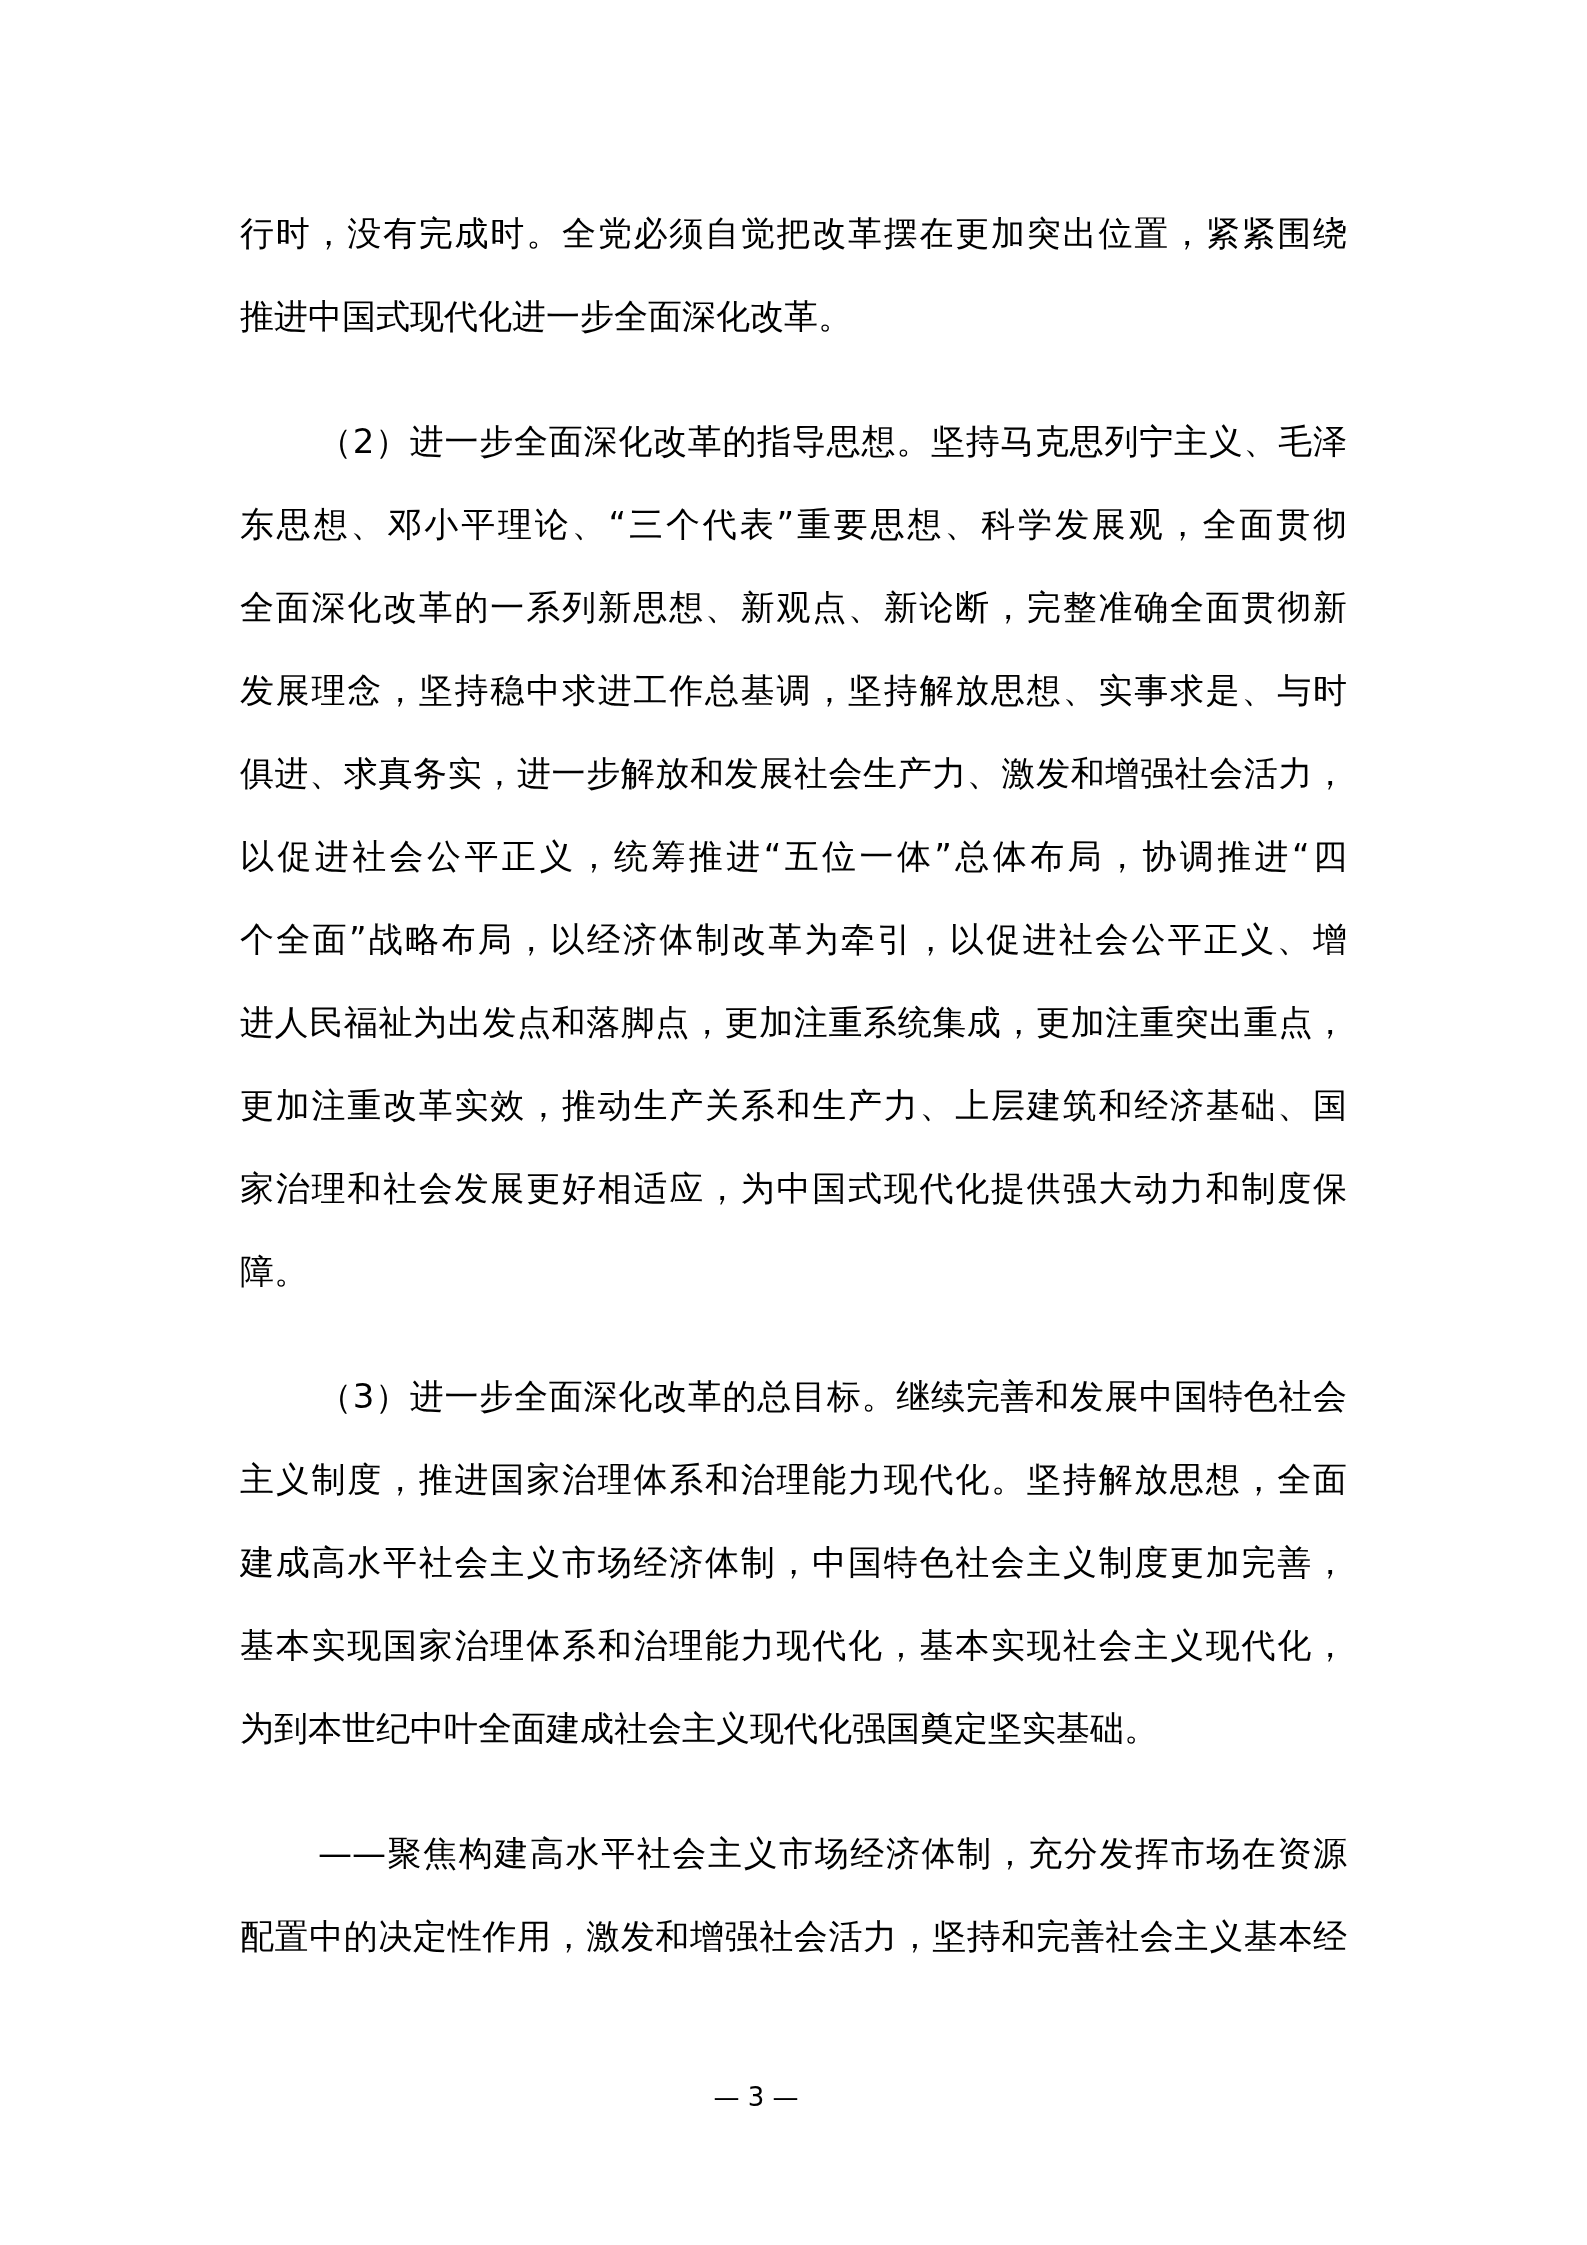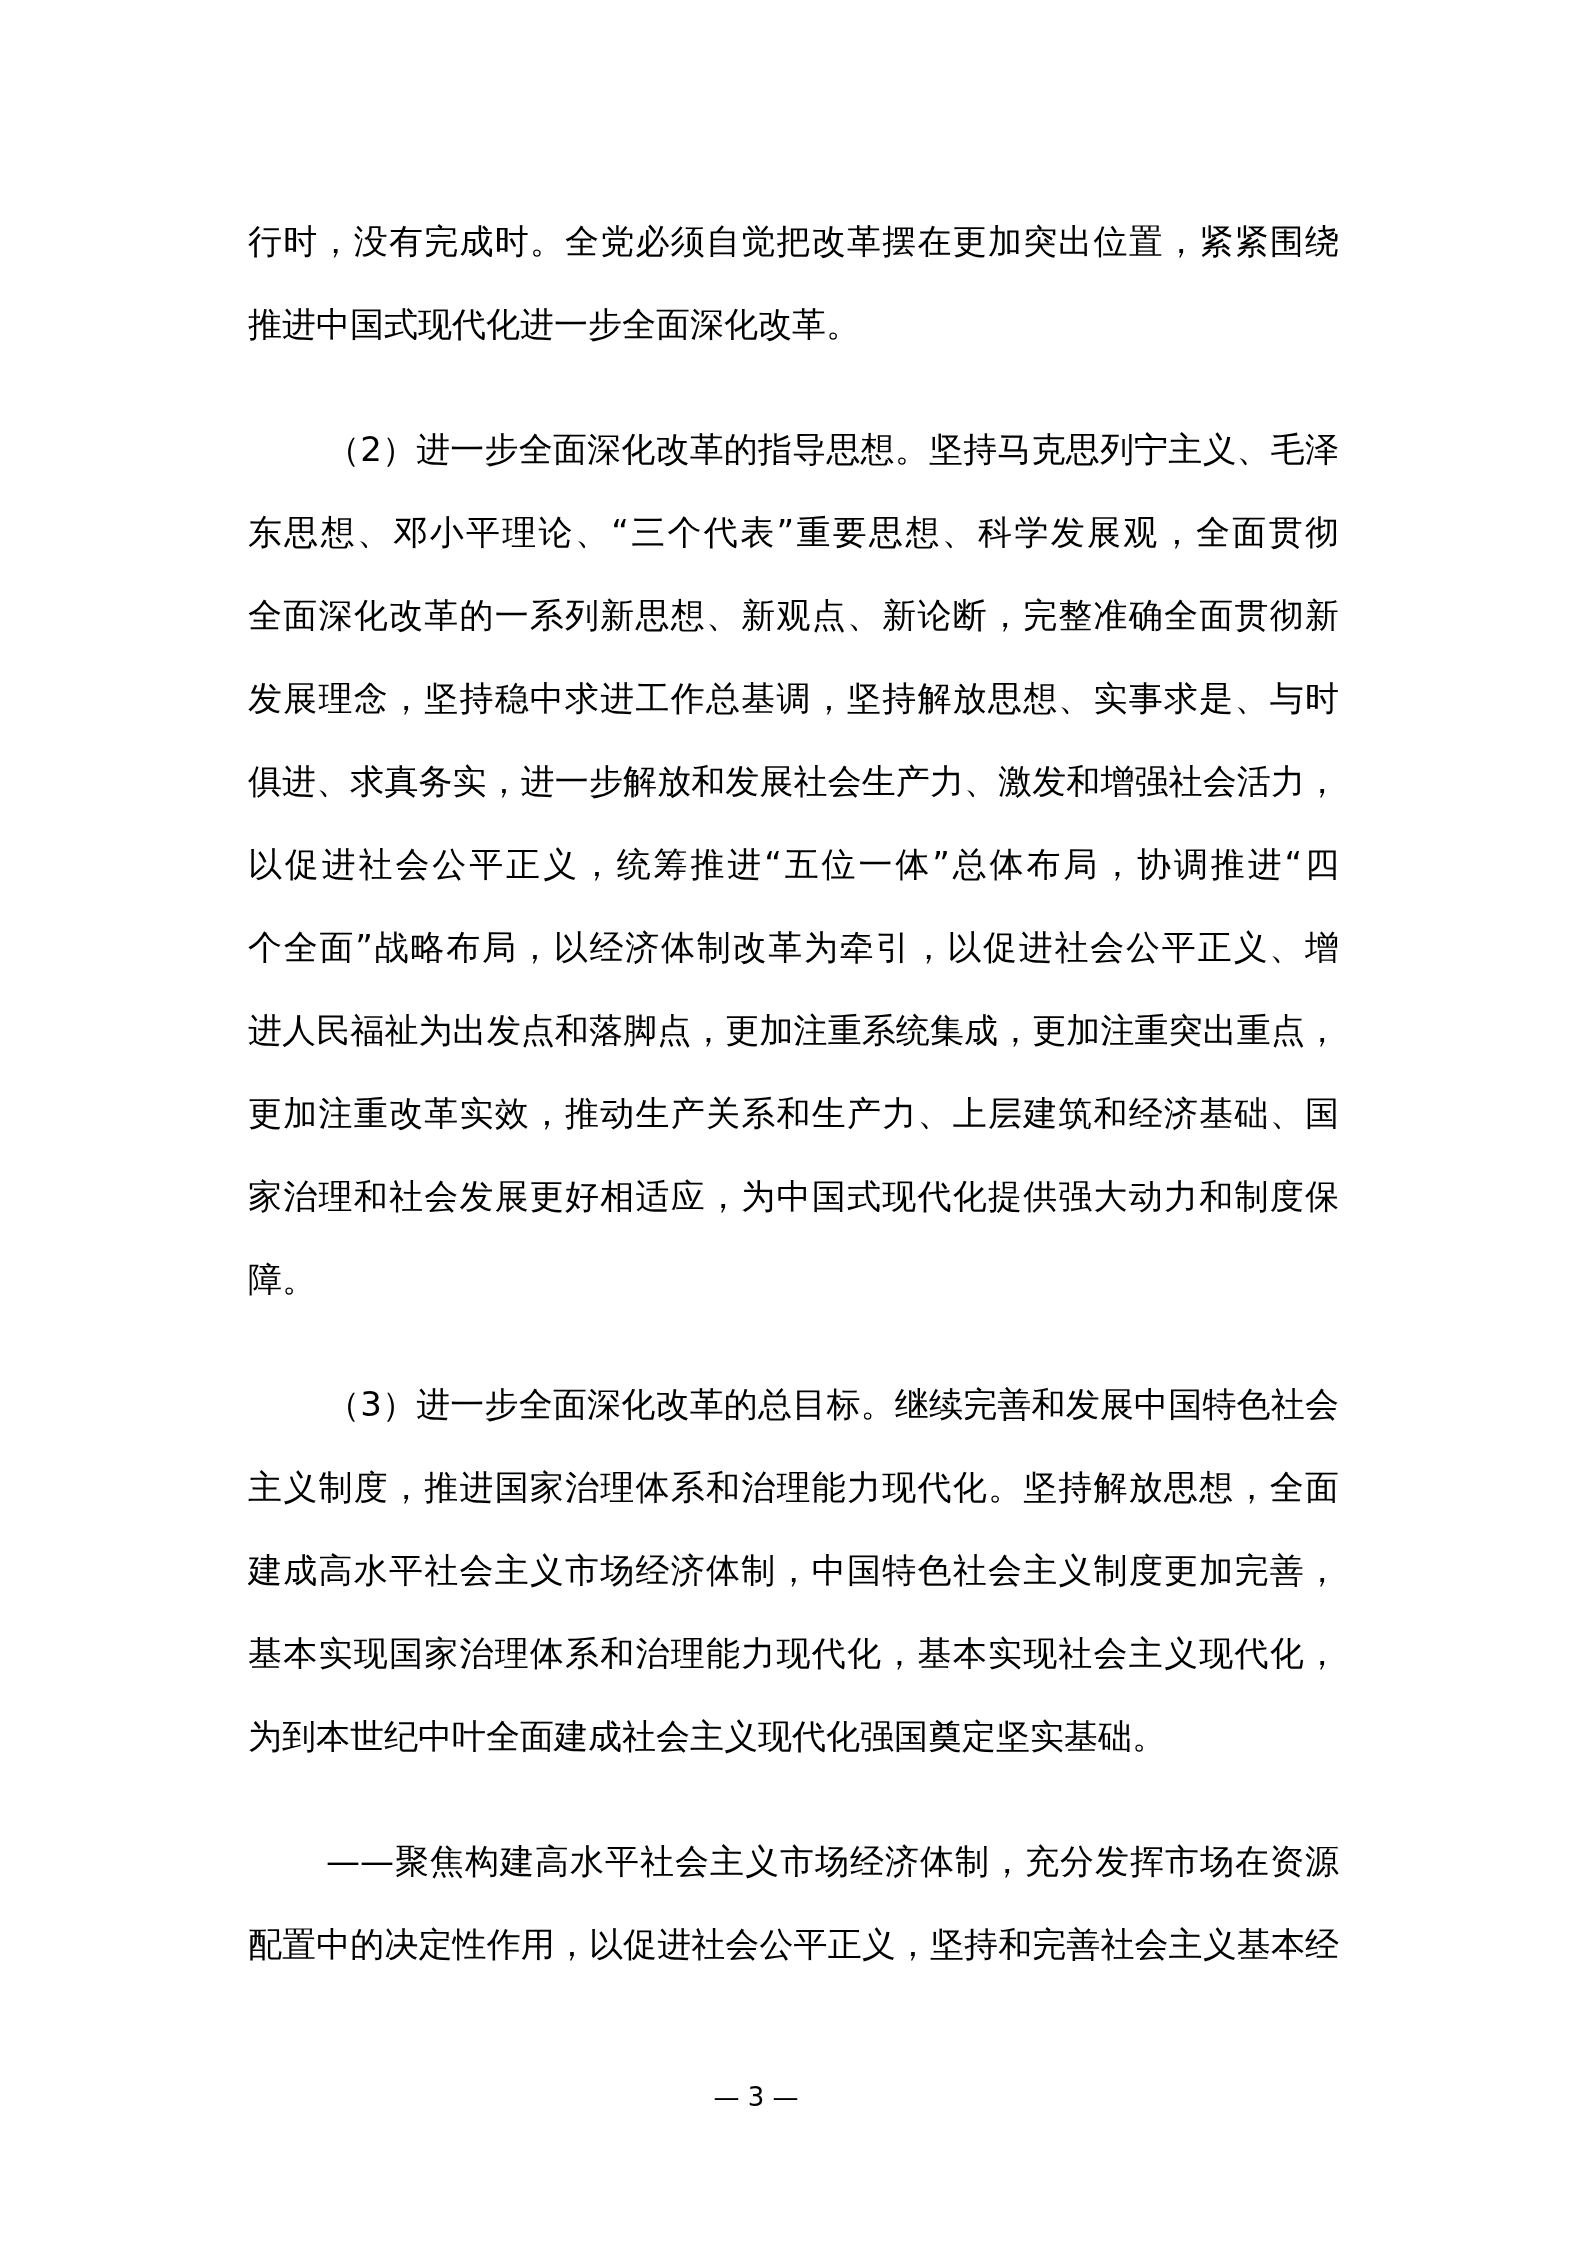--- a/index.html
+++ b/index.html
@@ -21,21 +21,21 @@
     height: 2245px;
     background: #ffffff;
   }
   .content {
     position: absolute;
     top: 192px;
     left: 240px;
     width: 1107px;
   }
   .para {
-    margin: 8px;
+    margin: 0;
   }
   .para + .para {
     margin-top: 42px;
   }
   .line {
     height: 83px;
     line-height: 83px;
     font-size: 34px;
     text-align: justify;
     text-align-last: justify;
@@ -90,19 +90,19 @@
     <div class="para">
       <div class="line ind">（3）进一步全面深化改革的总目标。继续完善和发展中国特色社会</div>
       <div class="line">主义制度，推进国家治理体系和治理能力现代化。坚持解放思想，全面</div>
       <div class="line">建成高水平社会主义市场经济体制，中国特色社会主义制度更加完善，</div>
       <div class="line">基本实现国家治理体系和治理能力现代化，基本实现社会主义现代化，</div>
       <div class="line pl">为到本世纪中叶全面建成社会主义现代化强国奠定坚实基础。</div>
     </div>
 
     <div class="para">
       <div class="line ind">——聚焦构建高水平社会主义市场经济体制，充分发挥市场在资源</div>
-      <div class="line">配置中的决定性作用，以促进社会公平正义，坚持和完善社会主义基本经</div>
+      <div class="line">配置中的决定性作用，激发和增强社会活力，坚持和完善社会主义基本经</div>
     </div>
 
   </div>
 
   <div class="page-number">— 3 —</div>
 </div>
 
 </body></html>

